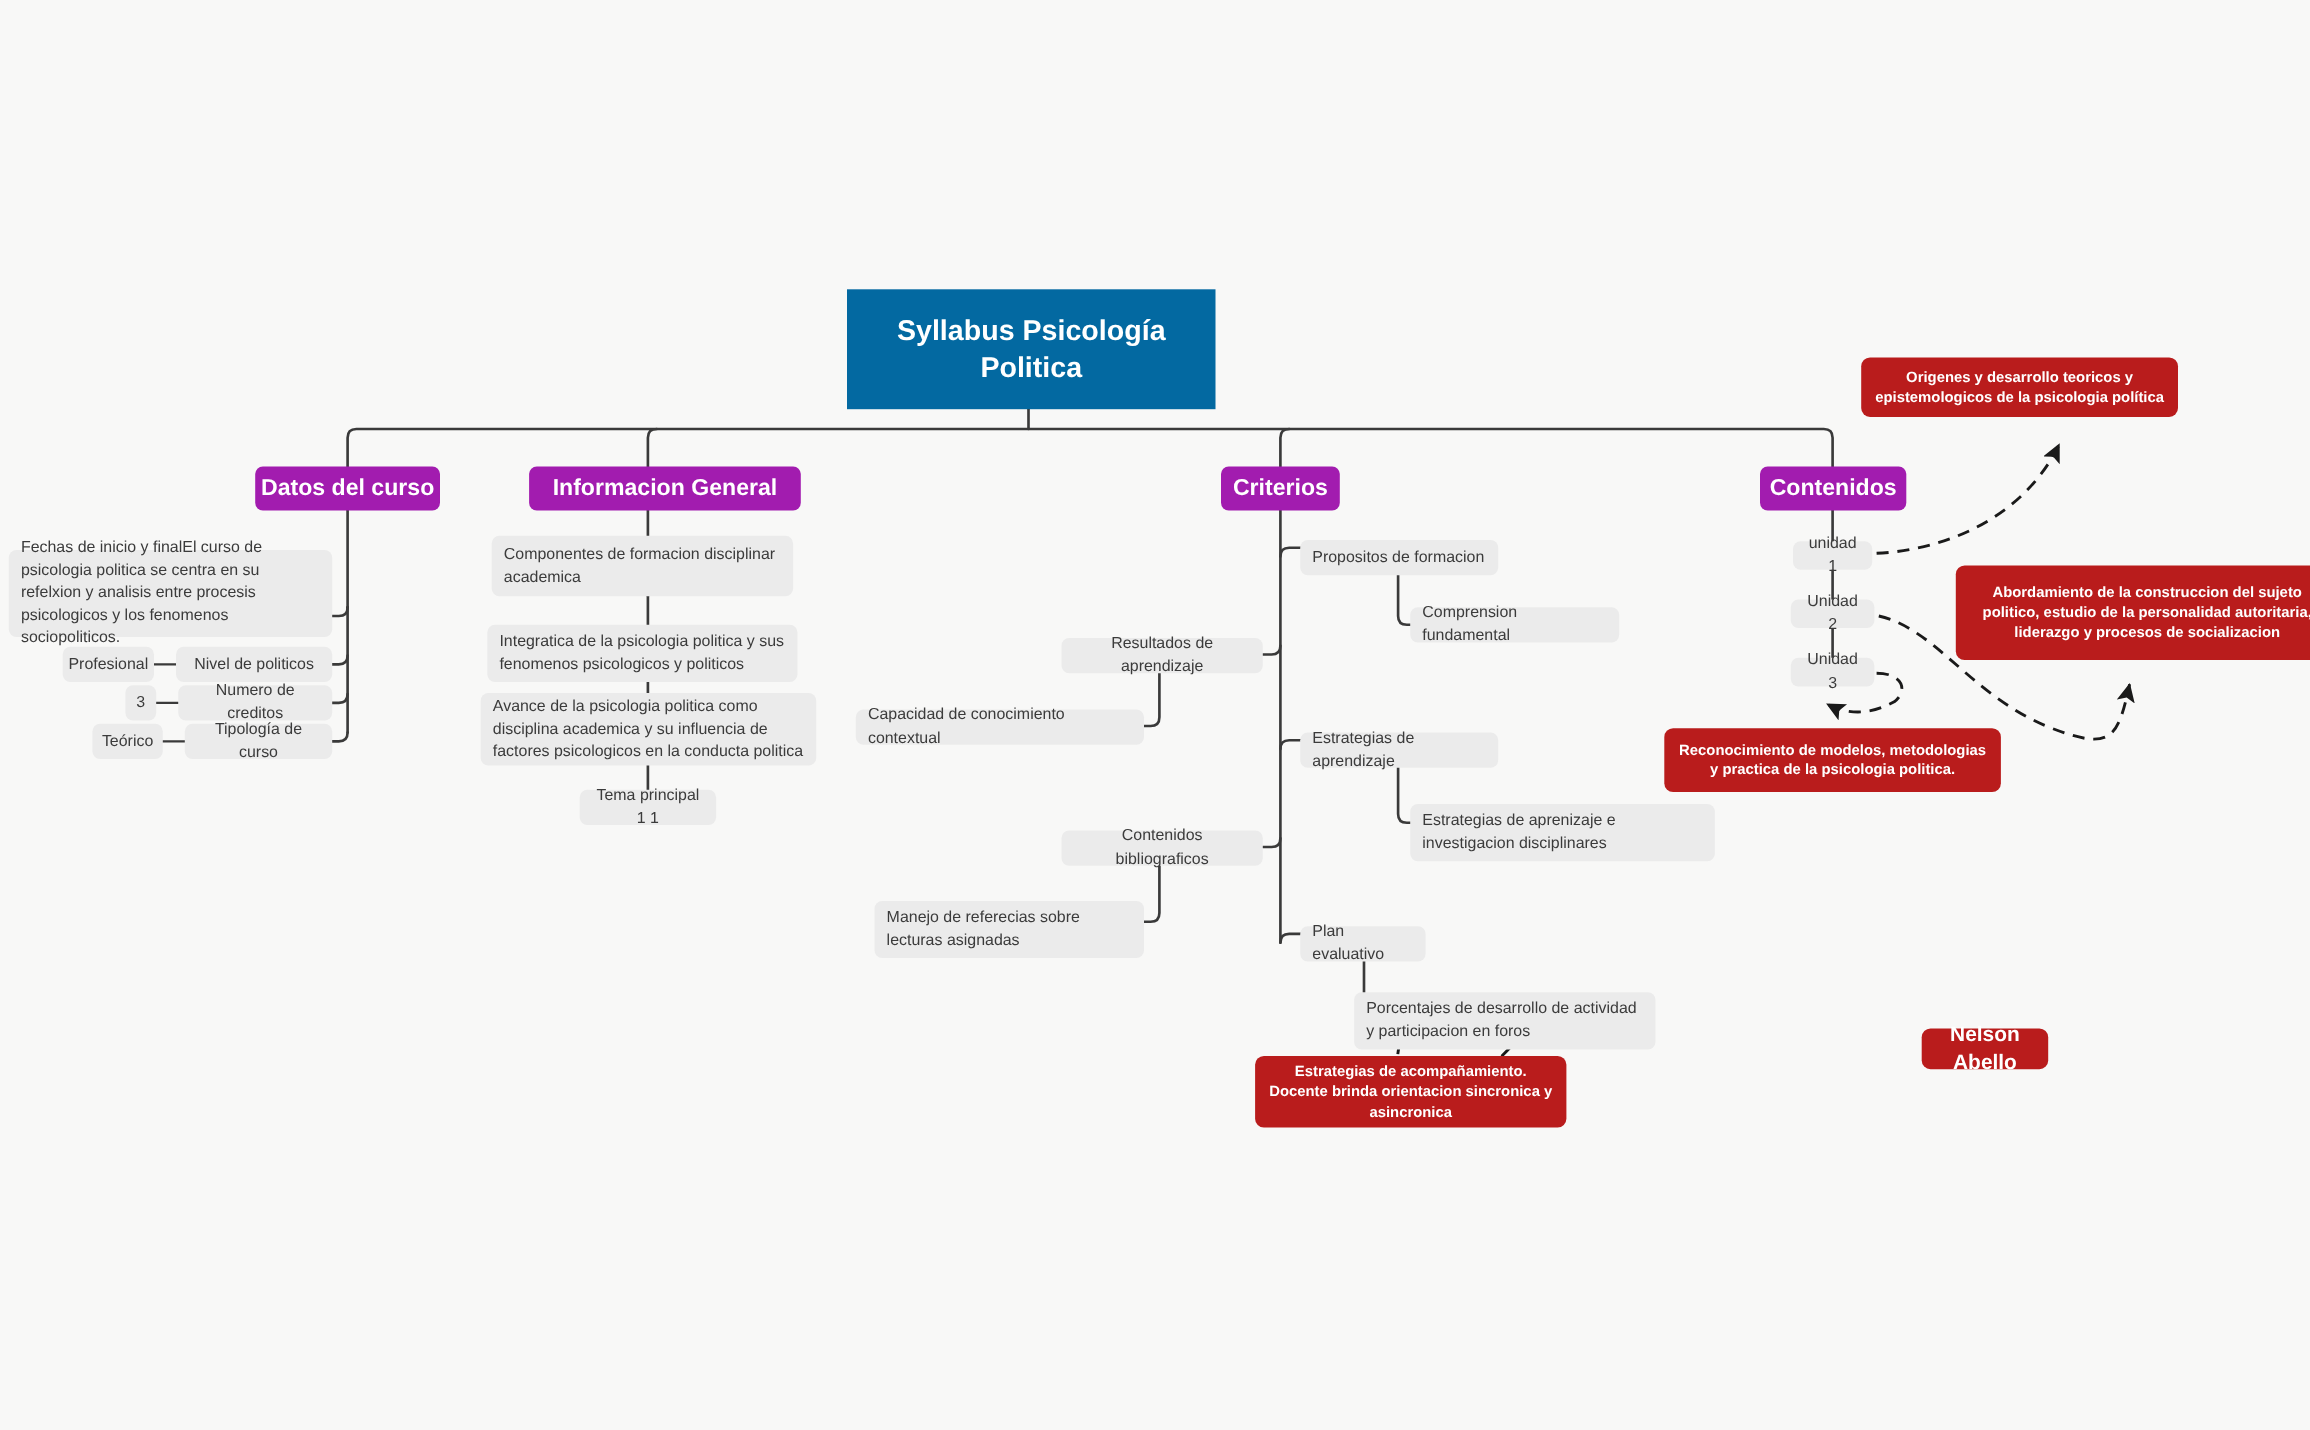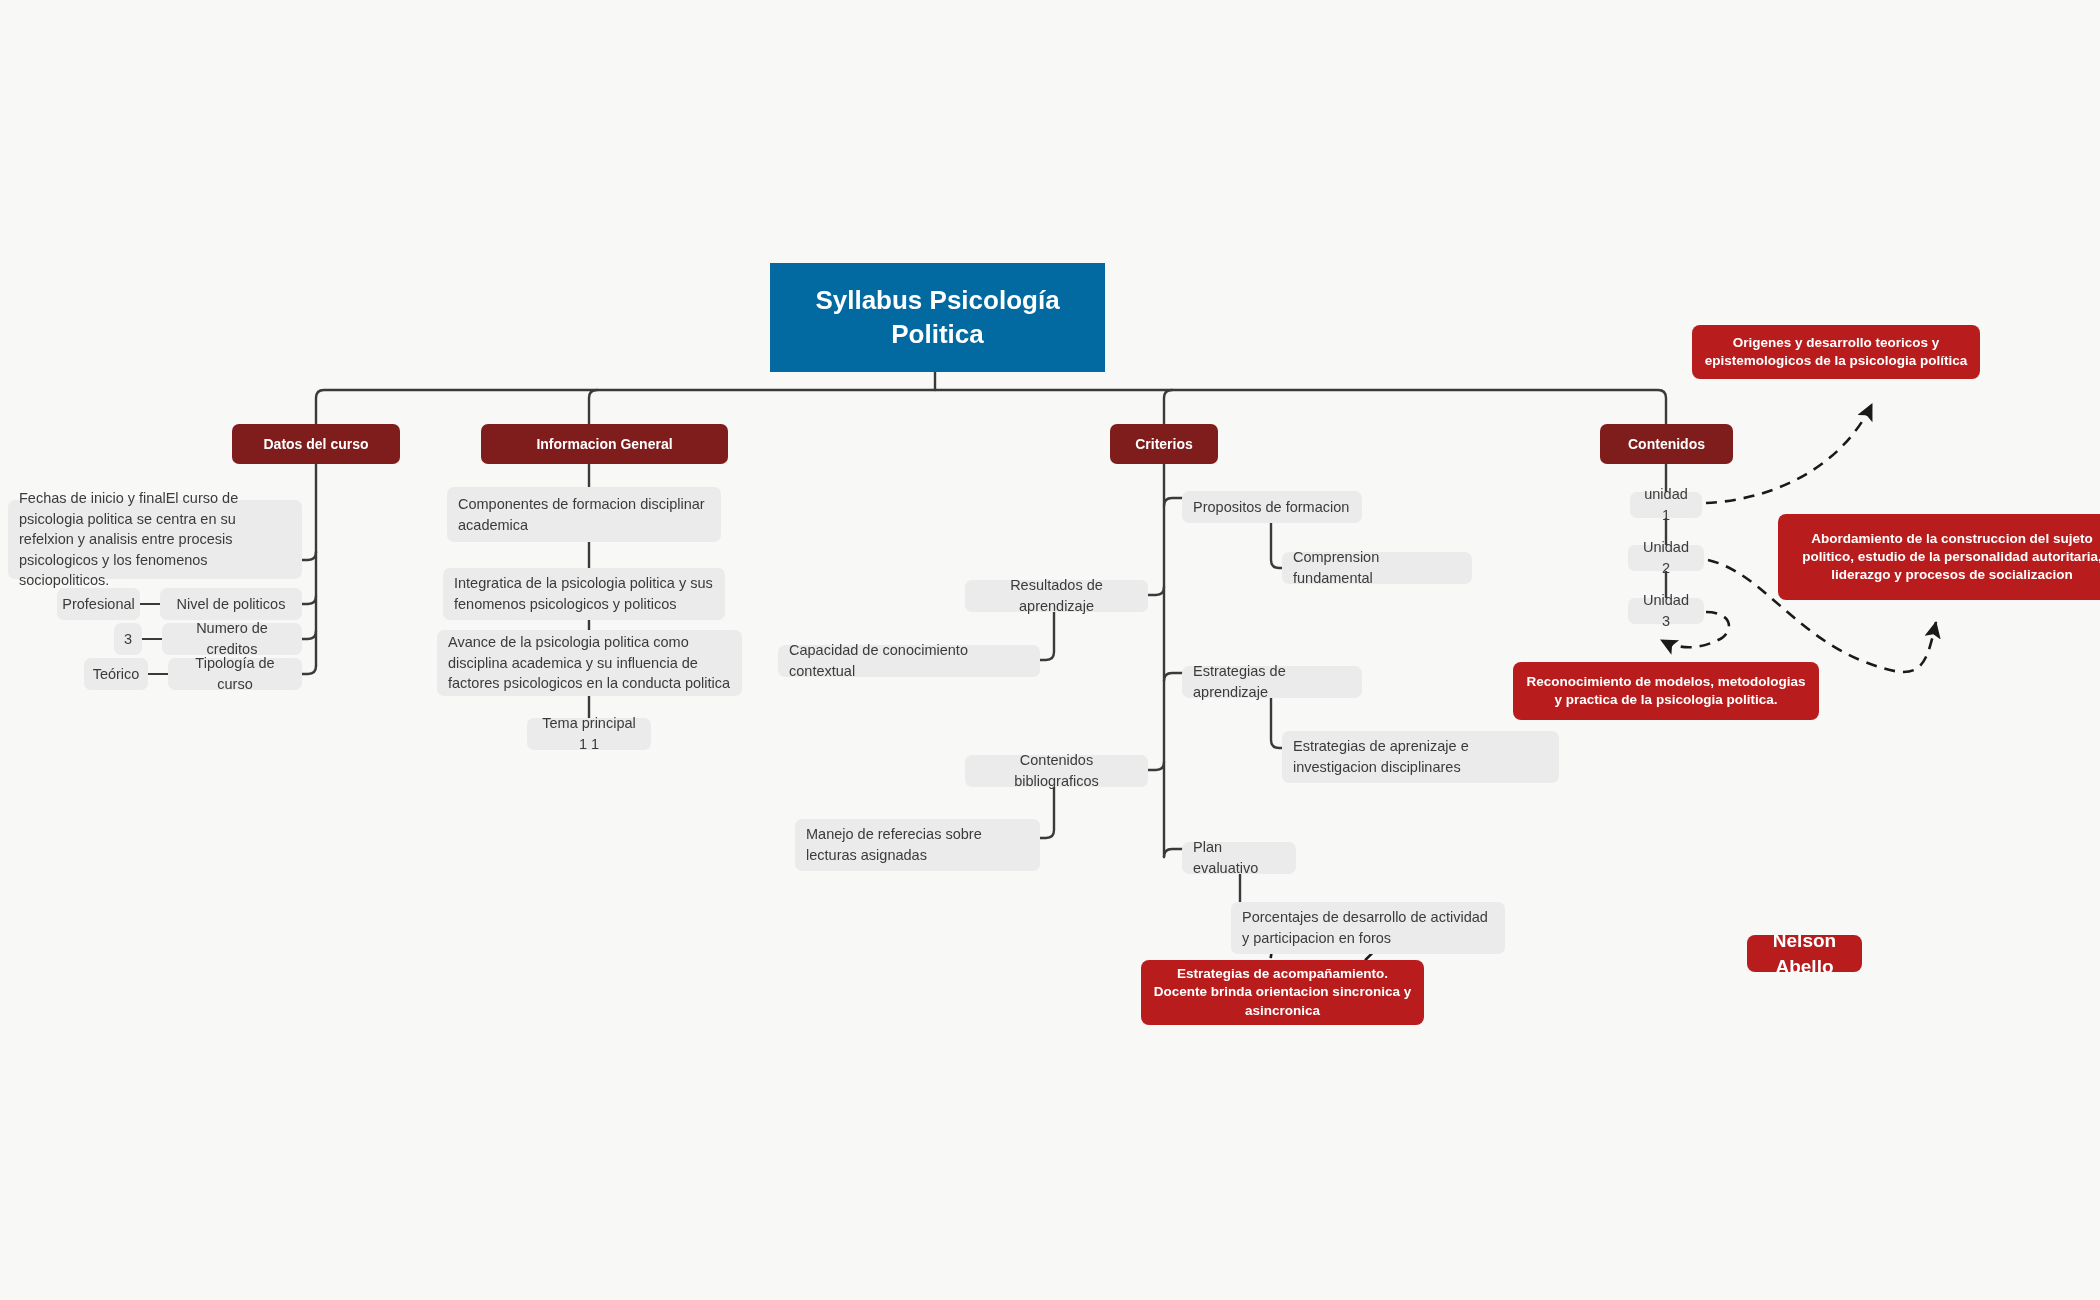--- a/index.html
+++ b/index.html
@@ -19,22 +19,22 @@
   .root{
     background:#0369a1;color:#ffffff;
     font-size:26px;font-weight:bold;line-height:1.3;
     text-align:center;
     display:flex;align-items:center;justify-content:center;
     padding:10px 16px;
   }
 
   
   .branch{
-    background:#7f1d1d;color:#ffffff;
-    font-size:14px;font-weight:bold;
+    background:#a21caf;color:#ffffff;
+    font-size:21px;font-weight:bold;
     border-radius:7px;
     text-align:center;
     display:flex;align-items:center;justify-content:center;
     padding:8px 16px;
     white-space:nowrap;
   }
 
   
   .leaf{
     background:#ebebeb;color:#3b3b3b;

